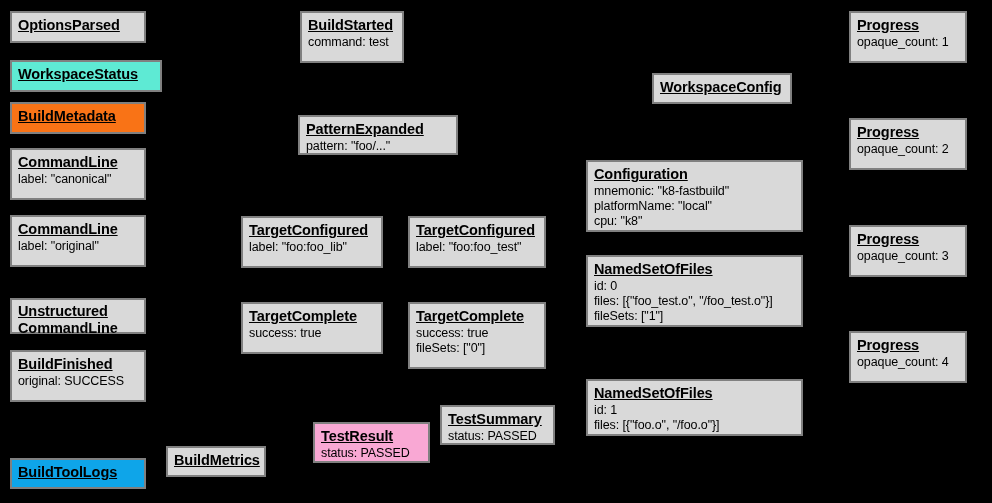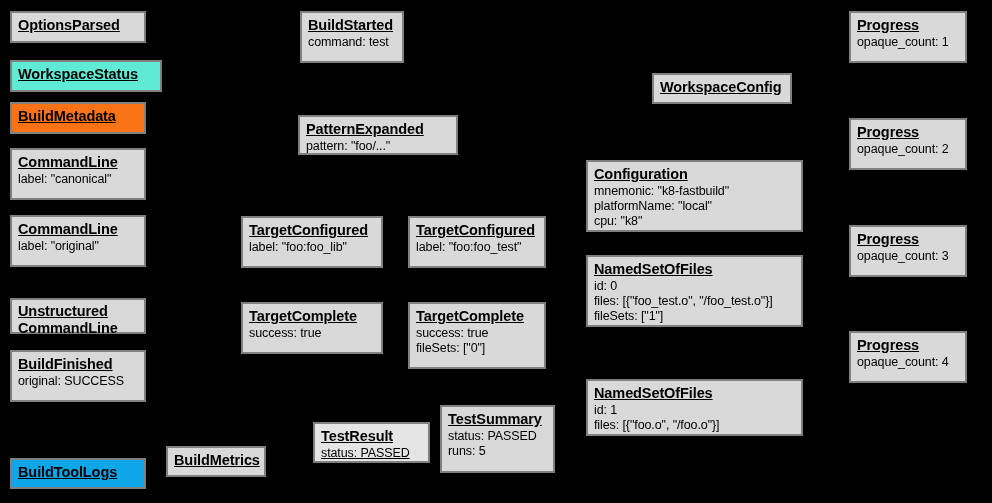--- a/index.html
+++ b/index.html
@@ -116,27 +116,27 @@
         <div class="field">success: true</div>
       </div>
     </div>
     <div class="node" style="left: 408px; top: 302px; width: 138px; height: 67px; background: rgb(217, 217, 217); border-color: rgb(128, 128, 128); color: rgb(0, 0, 0);">
       <div><span class="node-title">TargetComplete</span></div>
       <div class="node-fields">
         <div class="field">success: true</div>
         <div class="field">fileSets: ["0"]</div>
       </div>
     </div>
-    <div class="node" style="left: 313px; top: 422px; width: 117px; height: 41px; background: #e5e5e5; border-color: rgb(128, 128, 128); color: rgb(0, 0, 0); text-decoration: underline;">
+    <div class="node" style="left: 313px; top: 422px; width: 117px; height: 41px; background: #f9a8d4; border-color: rgb(128, 128, 128); color: rgb(0, 0, 0);">
       <div><span class="node-title">TestResult</span></div>
       <div class="node-fields">
         <div class="field">status: PASSED</div>
       </div>
     </div>
-    <div class="node" style="left: 440px; top: 405px; width: 115px; height: 68px; background: rgb(217, 217, 217); border-color: rgb(128, 128, 128); color: rgb(0, 0, 0);">
+    <div class="node" style="left: 440px; top: 405px; width: 115px; height: 40px; background: rgb(217, 217, 217); border-color: rgb(128, 128, 128); color: rgb(0, 0, 0);">
       <div><span class="node-title">TestSummary</span></div>
       <div class="node-fields">
         <div class="field">status: PASSED</div>
         <div class="field">runs: 5</div>
       </div>
     </div>
     <div class="node" style="left: 652px; top: 73px; width: 140px; height: 31px; background: rgb(217, 217, 217); border-color: rgb(128, 128, 128); color: rgb(0, 0, 0);">
       <div><span class="node-title">WorkspaceConfig</span></div>
     </div>
     <div class="node" style="left: 586px; top: 160px; width: 217px; height: 72px; background: rgb(217, 217, 217); border-color: rgb(128, 128, 128); color: rgb(0, 0, 0);">

